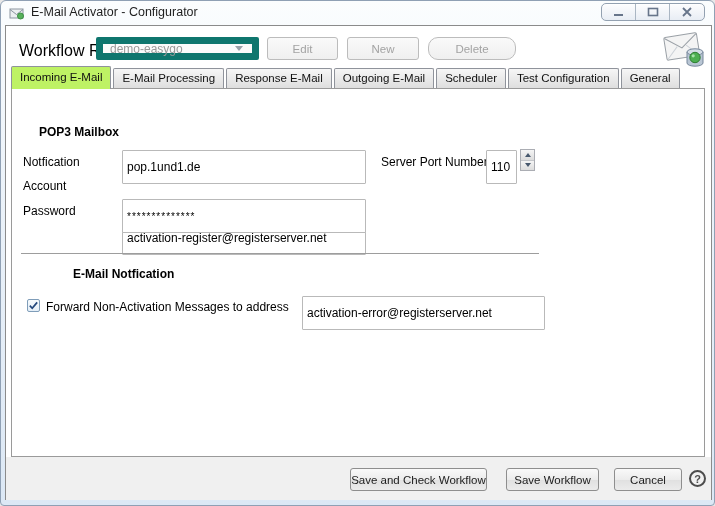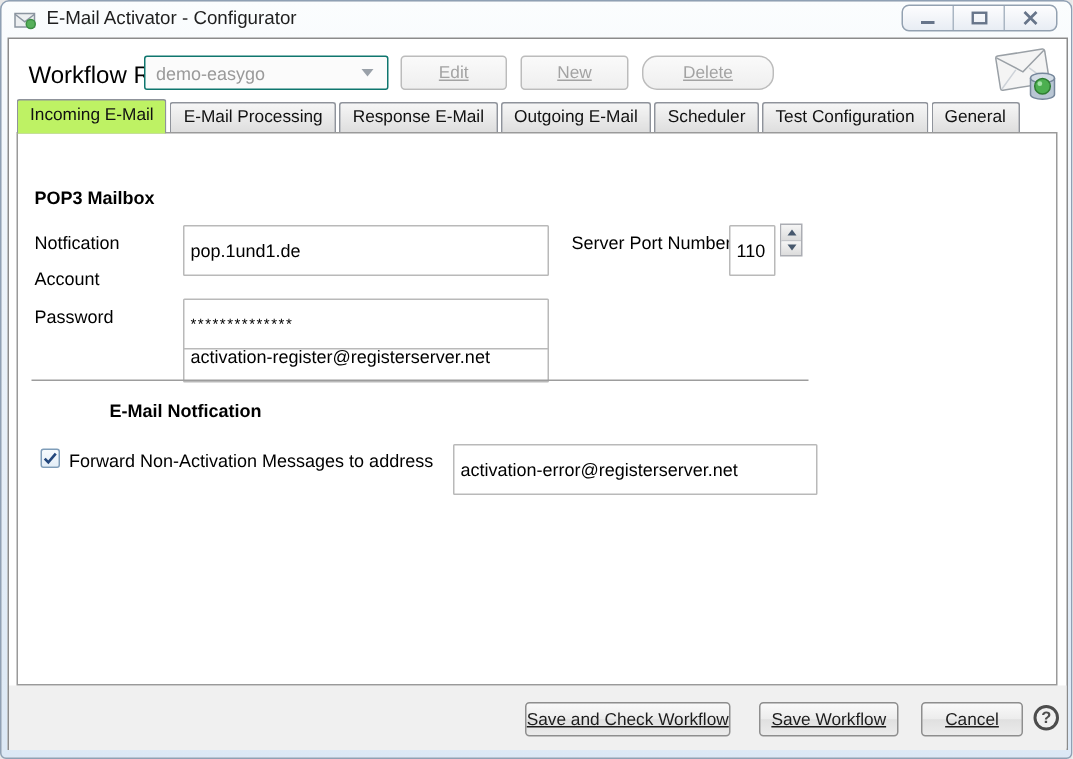--- a/index.html
+++ b/index.html
@@ -37,36 +37,35 @@
   .client {
     position:absolute; left:4px; top:24px; width:707px; height:475px;
     background:#ffffff; border:1px solid #8b8b8b;
   }
 
   
   .lbl { font-size:16px; color:#000000; white-space:nowrap; }
   .workflow-label { position:absolute; left:13px; top:16px; }
   .combo {
     position:absolute; left:90px; top:11px; width:163px; height:23px;
-    border:1px solid #0f766e; background:#fbfbfb; border-radius:2px;
+    border:7px solid #0f766e; background:#fbfbfb; border-radius:2px;
     display:flex; align-items:center;
   }
   .combo-value { font-size:12px; color:#9a9a9a; padding-left:7px; flex:1;
     white-space:nowrap; overflow:hidden; }
   .combo-arrow { width:0; height:0; margin-right:9px;
     border-left:4px solid transparent; border-right:4px solid transparent;
     border-top:5px solid #9aa1a9; }
 
   .btn {
     position:absolute; height:23px; font-size:11.5px; color:#1c1c1c;
     border:1px solid #8e8e8e; border-radius:3px; text-align:center;
     background:linear-gradient(180deg,#f9f9f9 0%,#ececec 50%,#e0e0e0 51%,#ebebeb 100%);
     display:flex; align-items:center; justify-content:center; white-space:nowrap;
     cursor:default;
-    text-decoration:underline;
   }
   .btn.disabled { color:#a3a3a3; border-color:#bcbcbc;
     background:linear-gradient(180deg,#fafafa,#efefef); }
   .btn-edit   { left:261px; top:11px; width:71px; }
   .btn-new    { left:341px; top:11px; width:72px; }
   .btn-delete { left:422px; top:11px; width:88px;border-radius:10px; }
 
   .big-icon { position:absolute; left:657px; top:3px; width:44px; height:42px; }
 
   
@@ -84,21 +83,21 @@
     height:23px; margin-bottom:0; background:#bef264; line-height:21px;
     border-color:#8f939b;
   }
 
   
   .panel {
     position:absolute; left:5px; top:62px; width:694px; height:369px;
     border:1px solid #9a9a9a; background:#fff; z-index:1;
   }
   .group-header { position:absolute; font-size:12px; font-weight:bold; color:#000; white-space:nowrap; }
-  .h-pop3 { left:11px; top:36px; }
+  .h-pop3 { left:27px; top:36px; }
   .h-notif { left:17px; top:178px;padding-left:44px; }
 
   .fld-label { position:absolute; font-size:12px; color:#000; white-space:nowrap; }
   .txt {
     position:absolute; height:20px; border:1px solid #b9b9b9; border-radius:1px;
     font-family:"Liberation Sans", sans-serif; font-size:12px; color:#000;
     padding:16px 4px; background:#fff; outline:none;
   }
 
   .separator { position:absolute; left:9px; top:164px; width:518px; height:1px; background:#9d9d9d; }

